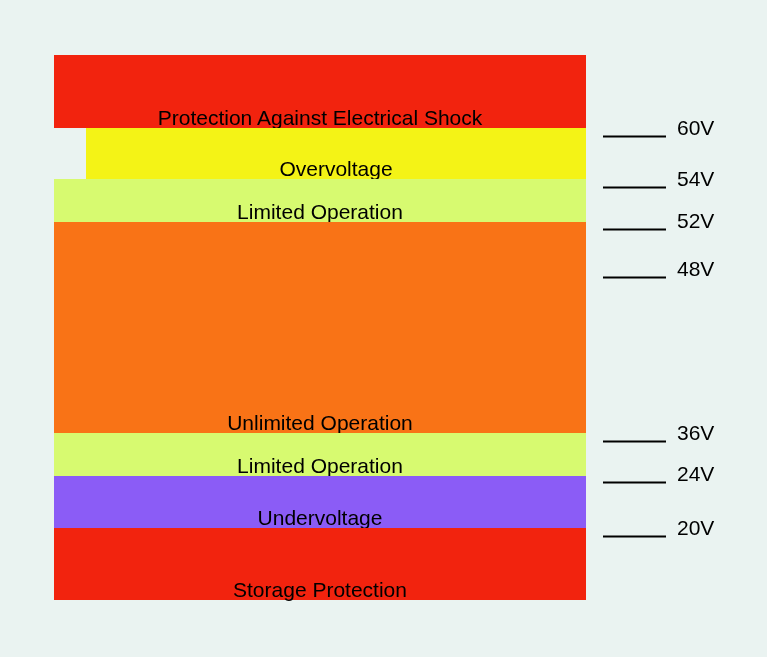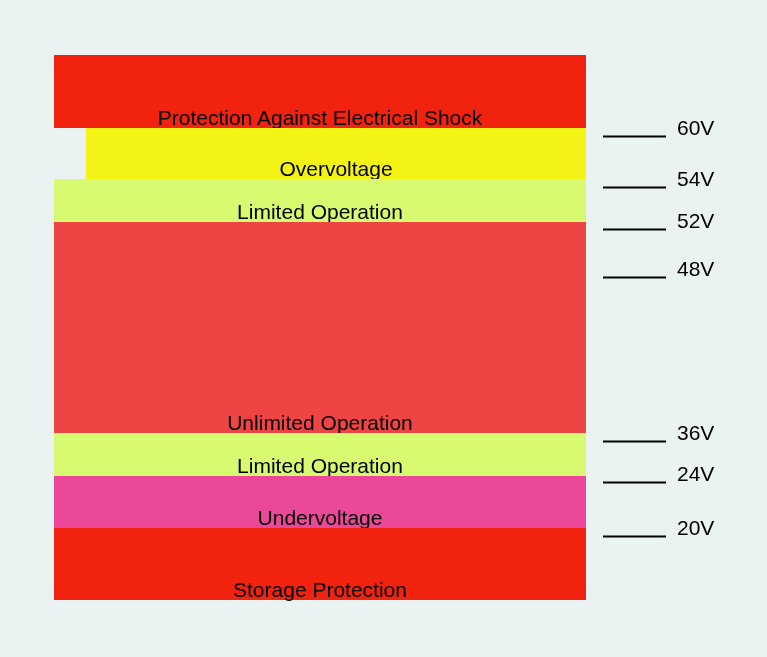--- a/index.html
+++ b/index.html
@@ -72,29 +72,29 @@
     </div>
 
     <div class="band band-h2" style="background: rgb(244, 243, 22);">
       <span class="band-label">Overvoltage</span>
     </div>
 
     <div class="band band-h3" style="background: rgb(215, 250, 112);">
       <span class="band-label">Limited Operation</span>
     </div>
 
-    <div class="band band-h4" style="background: #ef4444;">
+    <div class="band band-h4" style="background: #f97316;">
       <span class="band-label">Unlimited Operation</span>
     </div>
 
     <div class="band band-h5" style="background: rgb(215, 250, 112);">
       <span class="band-label">Limited Operation</span>
     </div>
 
-    <div class="band band-h6" style="background: #ec4899;">
+    <div class="band band-h6" style="background: #8b5cf6;">
       <span class="band-label">Undervoltage</span>
     </div>
 
     <div class="band band-h7" style="background: rgb(242, 35, 14);">
       <span class="band-label">Storage Protection</span>
     </div>
 
   </div>
 
   <div>

